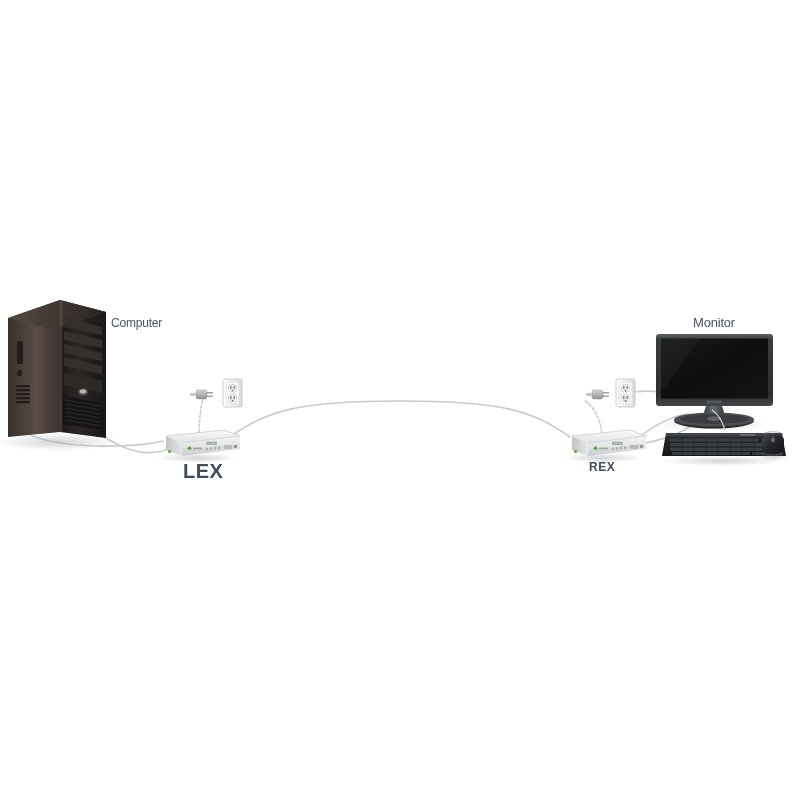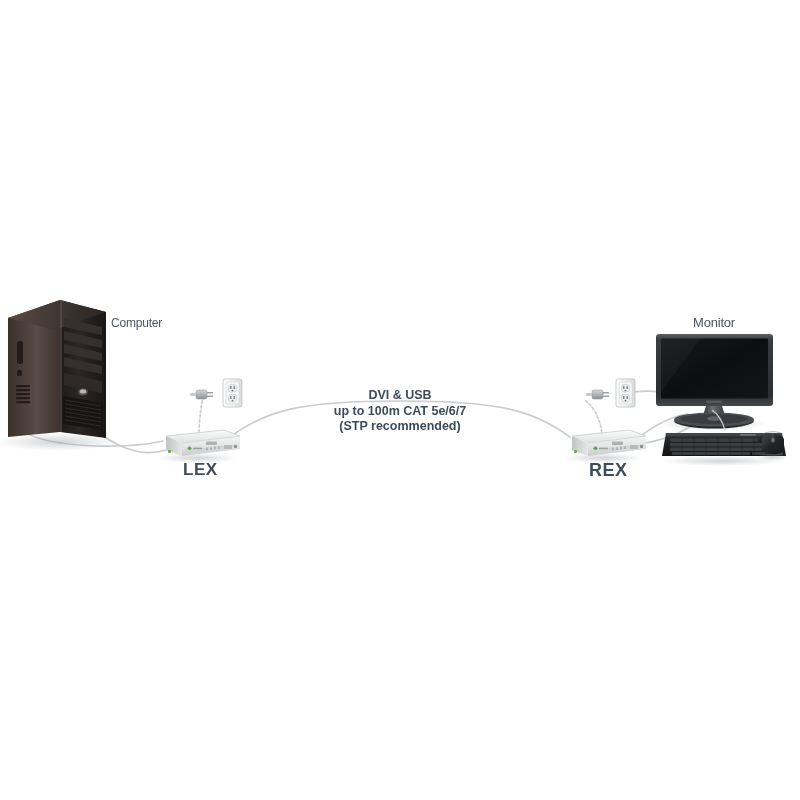--- a/index.html
+++ b/index.html
@@ -22,22 +22,22 @@
   .lbl {
     position: absolute;
     color: #3f4c5a;
     font-family: "Liberation Sans", sans-serif;
     font-weight: bold;
     white-space: nowrap;
     letter-spacing: -0.2px;
   }
   #computer-label { left: 111px; top: 316px; font-size: 12px; font-weight: normal; color: #4a5662; }
   #monitor-label  { left: 693px; top: 315px; font-size: 13px; font-weight: normal; color: #4a5662; }
-  #lex-label      { left: 183px; top: 460px; font-size: 17px; letter-spacing: 0.5px; }
-  #rex-label      { left: 589px; top: 460px; font-size: 18px; letter-spacing: 0.5px; }
+  #lex-label      { left: 183px; top: 460px; font-size: 20px; letter-spacing: 0.5px; }
+  #rex-label      { left: 589px; top: 460px; font-size: 12px; letter-spacing: 0.5px; }
   #link-label {
     position: absolute;
     left: 300px; top: 388px;
     width: 200px;
     text-align: center;
     color: #3d4b5c;
     font-size: 12.5px;
     font-weight: bold;
     line-height: 15.5px;
     font-family: "Liberation Sans", sans-serif;
@@ -352,19 +352,14 @@
   </svg>
 
   <div class="lbl" id="computer-label">Computer</div>
 
   <div class="lbl" id="monitor-label">Monitor</div>
 
   <div class="lbl" id="lex-label">LEX</div>
 
   <div class="lbl" id="rex-label">REX</div>
 
-  <div id="link-label">
-    <div>DVI &amp; USB</div>
-    <div>up to 100m CAT 5e/6/7</div>
-    <div>(STP recommended)</div>
-  </div>
 
 </div>
 
 </body></html>

